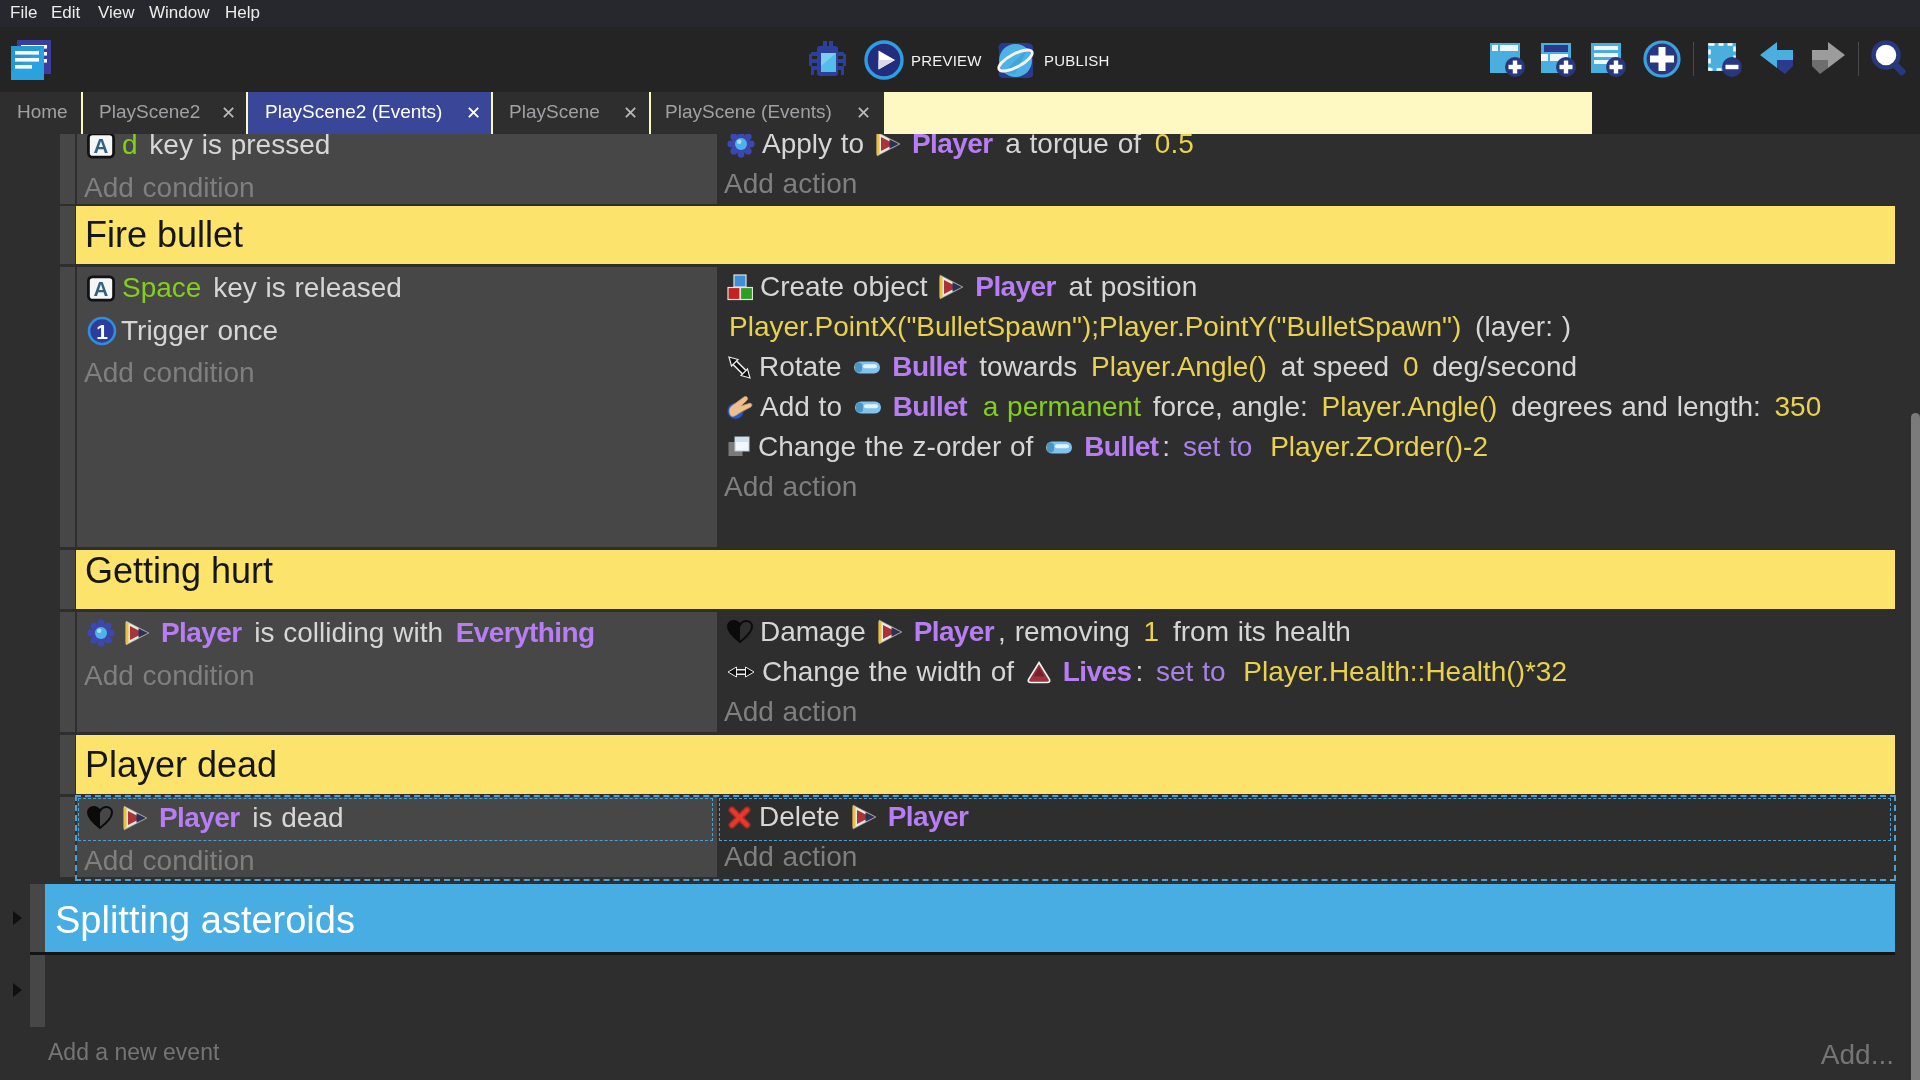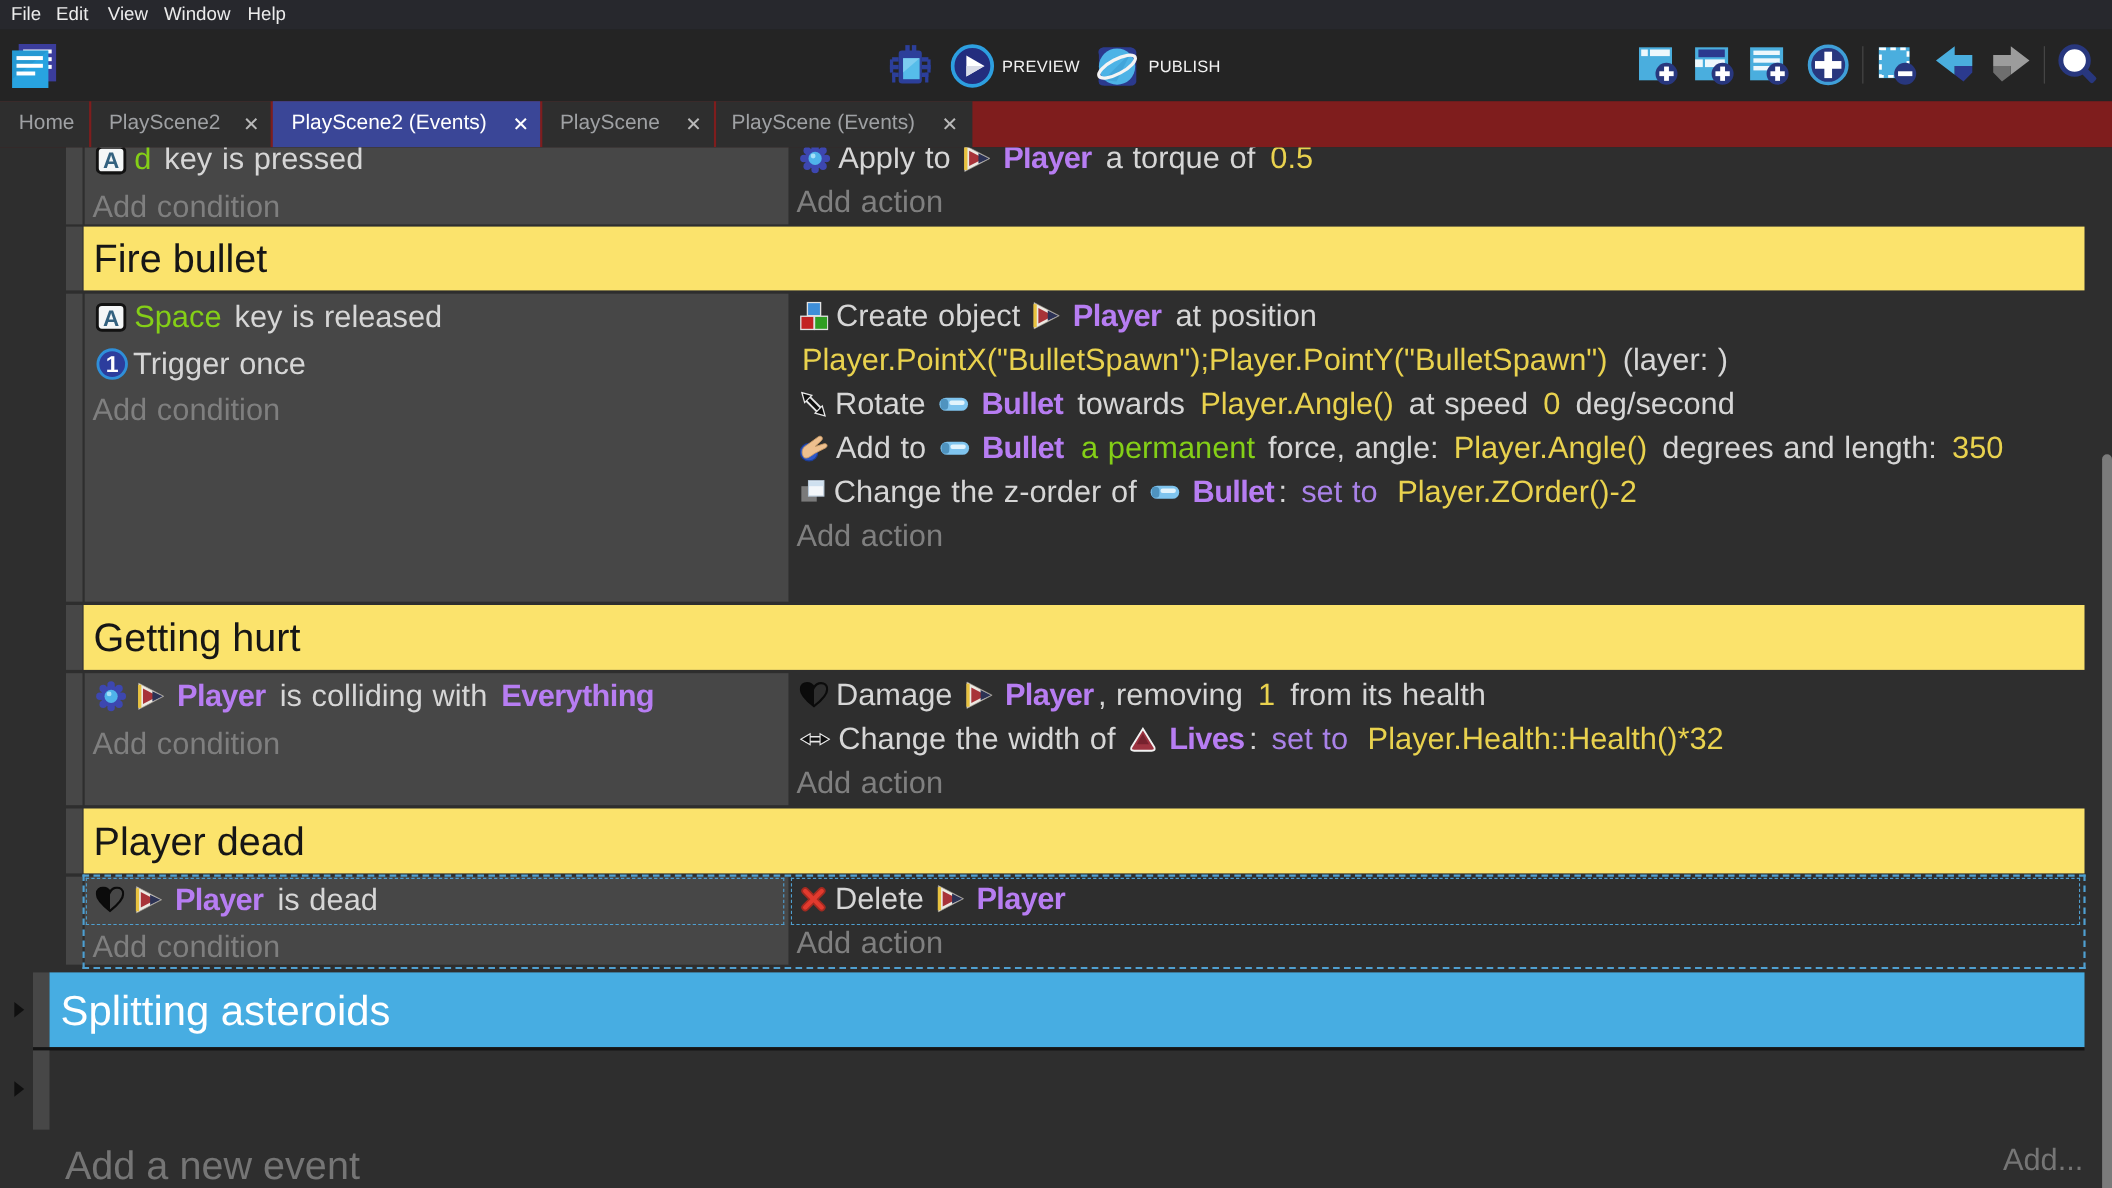--- a/index.html
+++ b/index.html
@@ -8,21 +8,21 @@
   .abs { position:absolute; }
   #root { position:relative; width:1920px; height:1080px; }
 
   
   #menubar { position:absolute; left:0; top:0; width:1920px; height:27px; background:#27282d; }
   #menubar span { position:absolute; top:3px; font-size:17px; color:#ececec; }
   #toolbar { position:absolute; left:0; top:27px; width:1920px; height:65px; background:#242424; }
   .tblabel { position:absolute; top:25px; font-size:15px; color:#f2f2f2; letter-spacing:0.2px; }
 
   
-  #tabbar { position:absolute; left:0; top:92px; width:1920px; height:42px; background:#7f1d1d; }
+  #tabbar { position:absolute; left:0; top:92px; width:1592px; height:42px; background:#fef9c3; }
   .tab { position:absolute; top:0; height:42px; background:#2e2e2e; }
   .tab .lbl { position:absolute; top:9px; font-size:19px; color:#9fa1a4; white-space:nowrap; }
   .tab .x { position:absolute; top:10px; font-size:18px; color:#b9b9b9; }
   .tab.active { background:#3a4697; }
   .tab.active .lbl { color:#fff; }
   .tab.active .x { color:#fff; }
 
   
   #sheet { position:absolute; left:0; top:134px; width:1920px; height:946px; background:#2e2e2e; overflow:hidden; }
   
@@ -44,21 +44,21 @@
   .yel { margin:0 5px; }
   .obj { margin:0 4px; }
   .lil { margin:0 4px; }
   .grn { margin:0 3px; }
   .grn { color:#84cf17; }
   .obj { color:#b77df2; font-weight:bold; letter-spacing:-0.6px; }
   .lil { color:#a982e8; }
   .yel { color:#e9d24e; }
   .ic { flex:0 0 auto; margin-right:7px; margin-left:3px; }
 
-  #addnew { position:absolute; left:59px; top:1039px; font-size:36px; color:#757575; }
+  #addnew { position:absolute; left:48px; top:1039px; font-size:23px; color:#757575; }
   #adddots { position:absolute; right:26px; top:1039px; font-size:28px; color:#757575; }
 
   #sbthumb { position:absolute; left:1911px; top:413px; width:9px; height:667px; background:#7b7b7b; border-radius:5px 5px 0 0; }
 </style>
 </head>
 <body>
 <div id="root">
 
   <div id="menubar">
     <span style="left:10px">File</span>
@@ -337,21 +337,21 @@
           </svg>
         <span class="obj">Bullet</span>
           <span>:&nbsp;</span>
           <span class="lil">set to&nbsp;</span>
           <span class="yel">Player.ZOrder()-2</span>
       </div>
       <div class="line dim">Add action</div>
     </div>
 
     <div class="gut" style="top:416px;height:59px"></div>
-    <div class="comment" style="top:416px;height:59px;display:flex;align-items:center">
+    <div class="comment" style="top:416px;height:59px;display:flex;">
         <span class="ctext" style="position:static;margin-left:9px">Getting hurt</span>
       </div>
 
     <div class="gut" style="top:478px;height:120px"></div>
     <div class="cond" style="top:478px;height:120px">
       <div class="line">
         <svg class="ic" width="28" height="28" viewBox="0 0 28 28">
             <g fill="#3d47b0">
               <circle cx="14" cy="14" r="9.5"></circle>
               <circle cx="14" cy="3.8" r="3.4"></circle>

